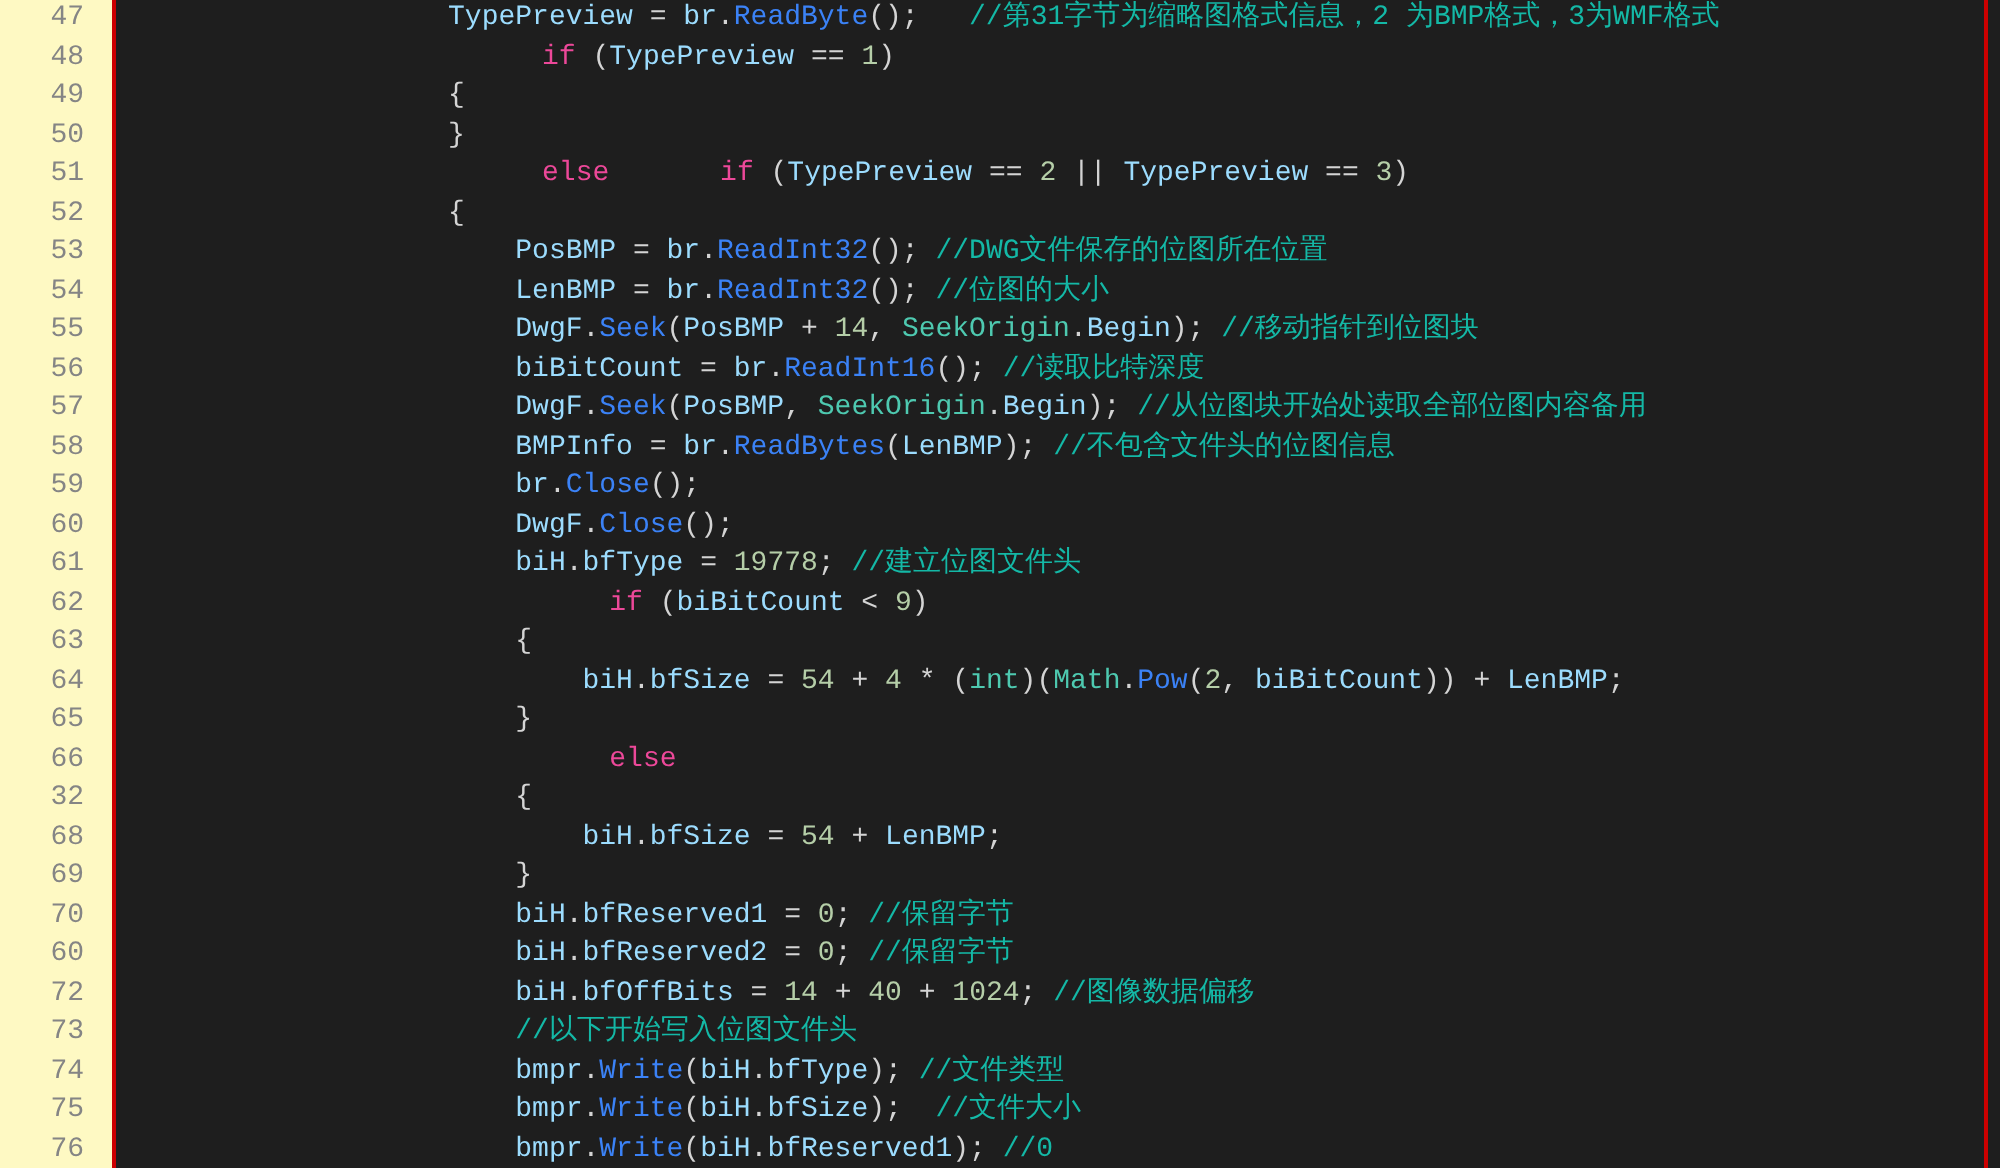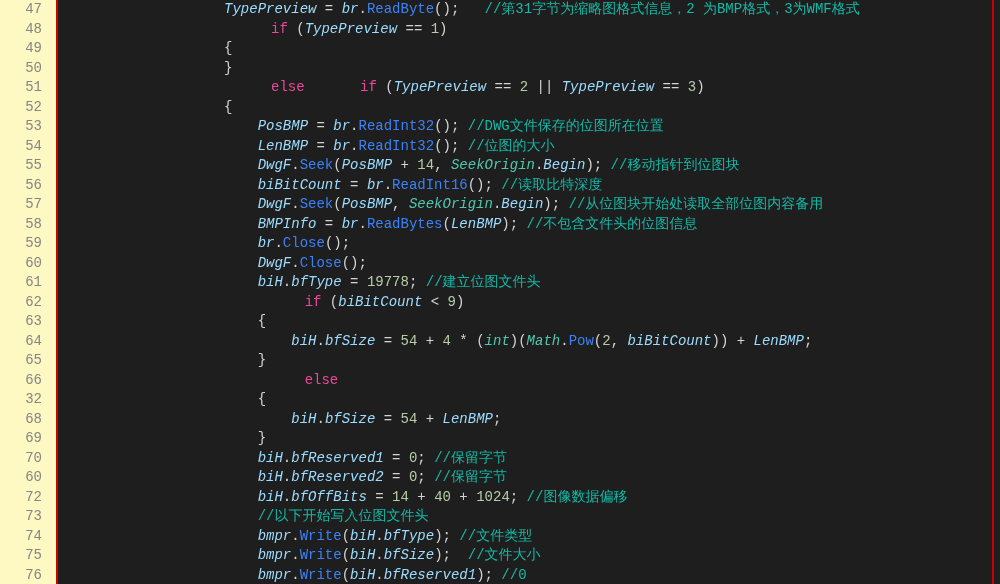--- a/index.html
+++ b/index.html
@@ -48,23 +48,23 @@
 .v-red-right {
   position: absolute;
   right: 6px;
   top: 0;
   bottom: 0;
   width: 2px;
   background: #cc0000;
   z-index: 1;
 }
 .tok-kw  { color: #ec4899; margin-left: 47px; }
-.tok-var { color: #9cdcfe; font-style: italic; }   
+.tok-var { color: #9cdcfe; }   
 .tok-fn  { color: #3b82f6; }   
-.tok-cls { color: #4ec9b0; font-style: italic; }   
+.tok-cls { color: #4ec9b0; }   
 .tok-num { color: #b5cea8; }
 .tok-cm  { color: #14b8a6; }   
 .tok-op  { color: #d4d4d4; }
 .tok-pn  { color: #d4d4d4; }   
 
 .code .line { position: relative; z-index: 2; }
 </style>
 </head>
 <body>
 

